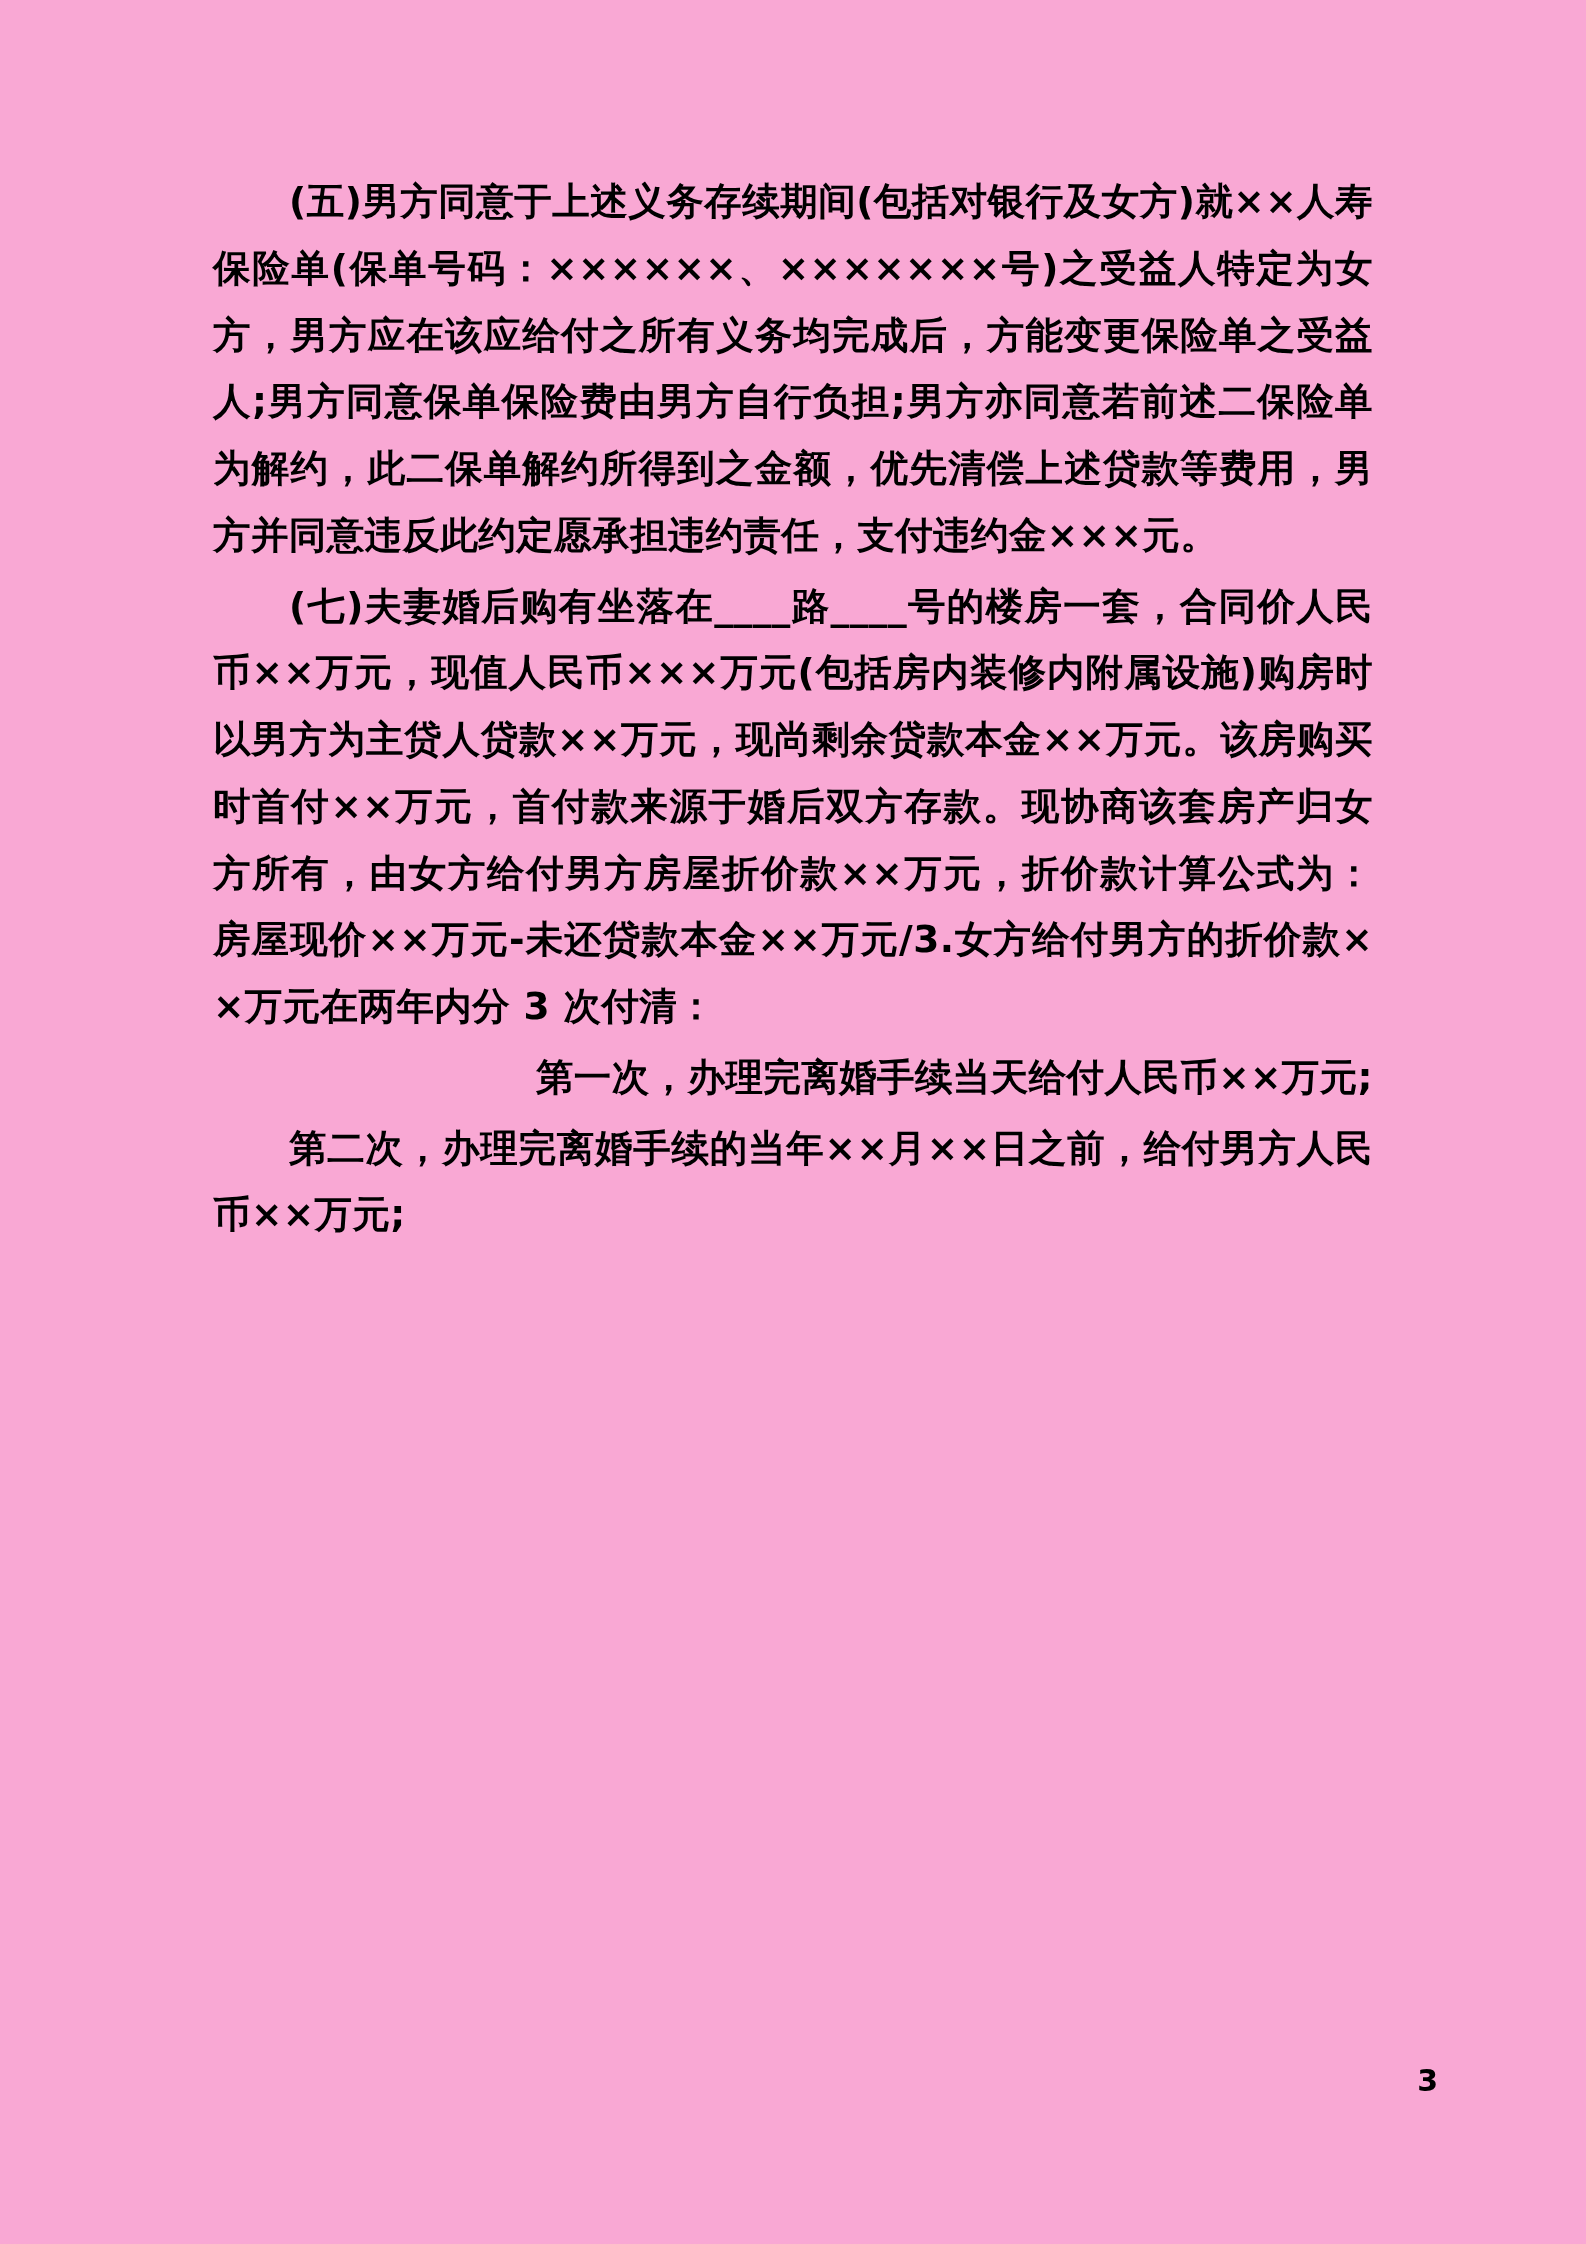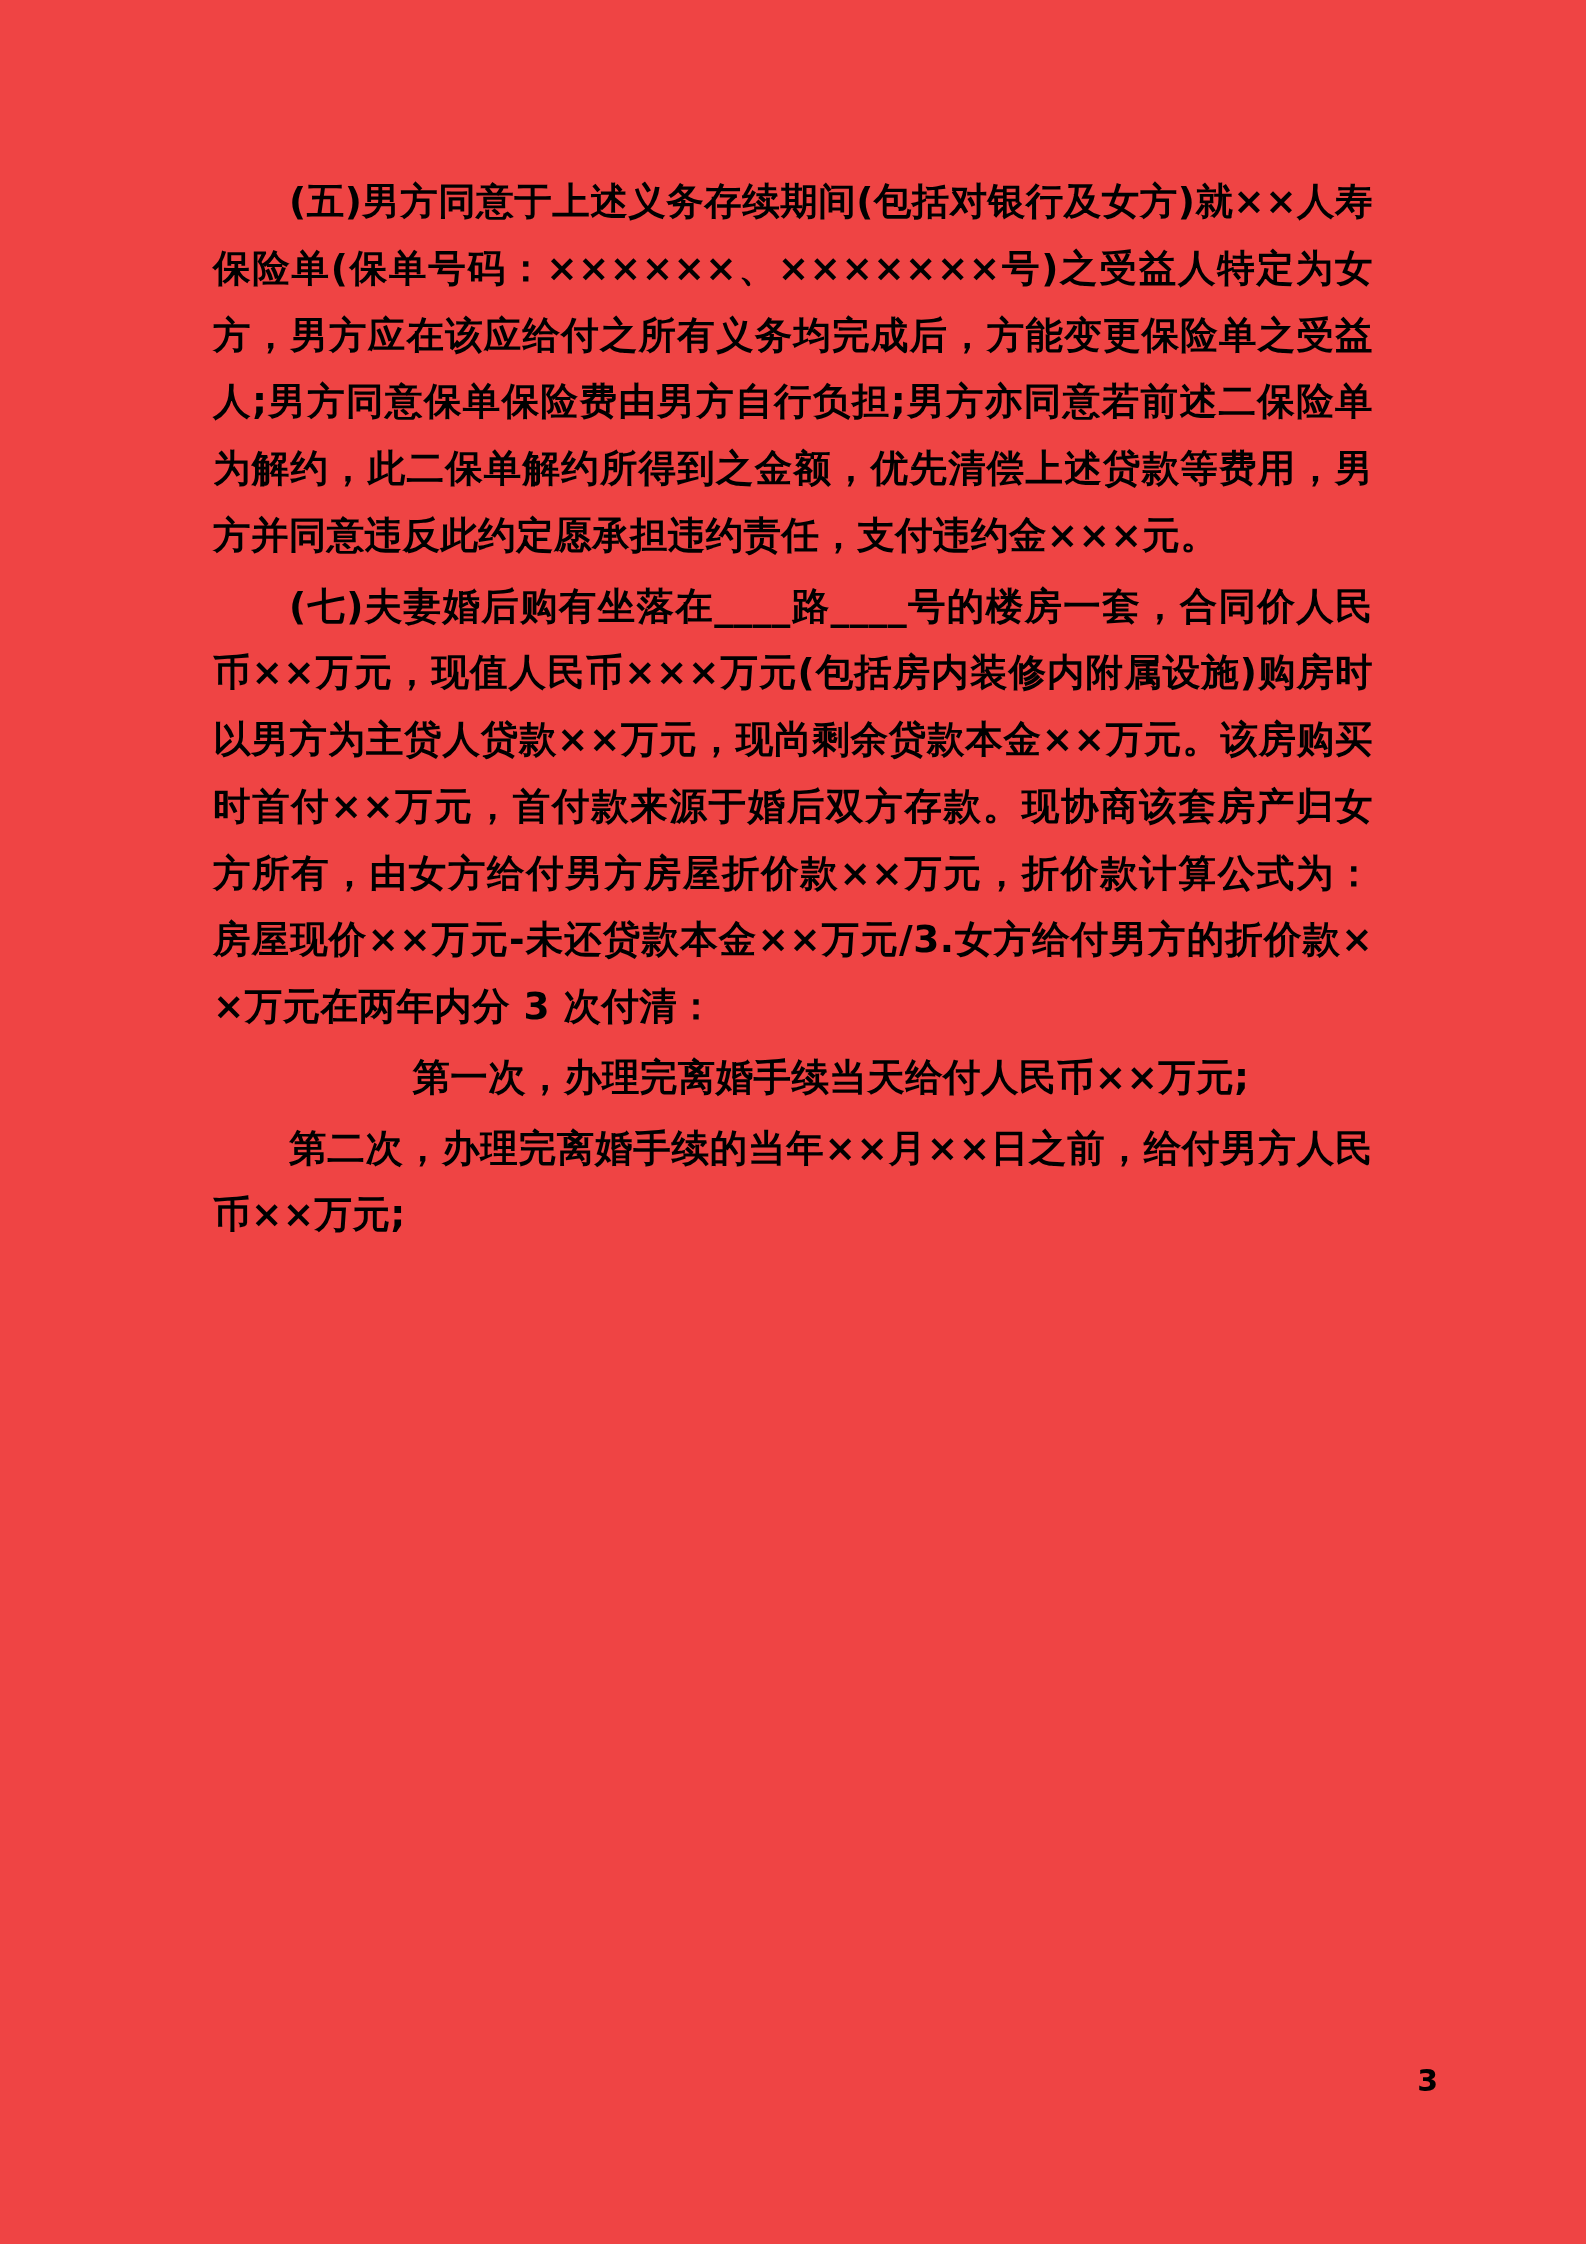--- a/index.html
+++ b/index.html
@@ -12,21 +12,21 @@
     height: 2244px;
     position: relative;
     font-family: "DejaVu Sans", sans-serif;
   }
   .page {
     position: absolute;
     left: 0;
     top: 0;
     width: 1586px;
     height: 2244px;
-    background: #ef4444;
+    background: #f9a8d4;
     overflow: hidden;
   }
   .content {
     position: absolute;
     left: 213px;
     top: 168px;
     width: 1160px;
   }
   .para {
     font-family: "DejaVu Sans", sans-serif;
@@ -35,21 +35,21 @@
     line-height: 1.78;
     color: #000000;
     text-align: justify;
     text-justify: inter-ideograph;
     margin: 0 0 4px 0;
     text-indent: 76px;
     letter-spacing: 0.4px;
     word-break: break-all;
   }
   .para.last-line-left {
-    text-align: center;
+    text-align: right;
   }
   .page-number {
     position: absolute;
     right: 148px;
     bottom: 146px;
     font-family: "DejaVu Sans", sans-serif;
     font-size: 30px;
     font-weight: bold;
     color: #000000;
   }

